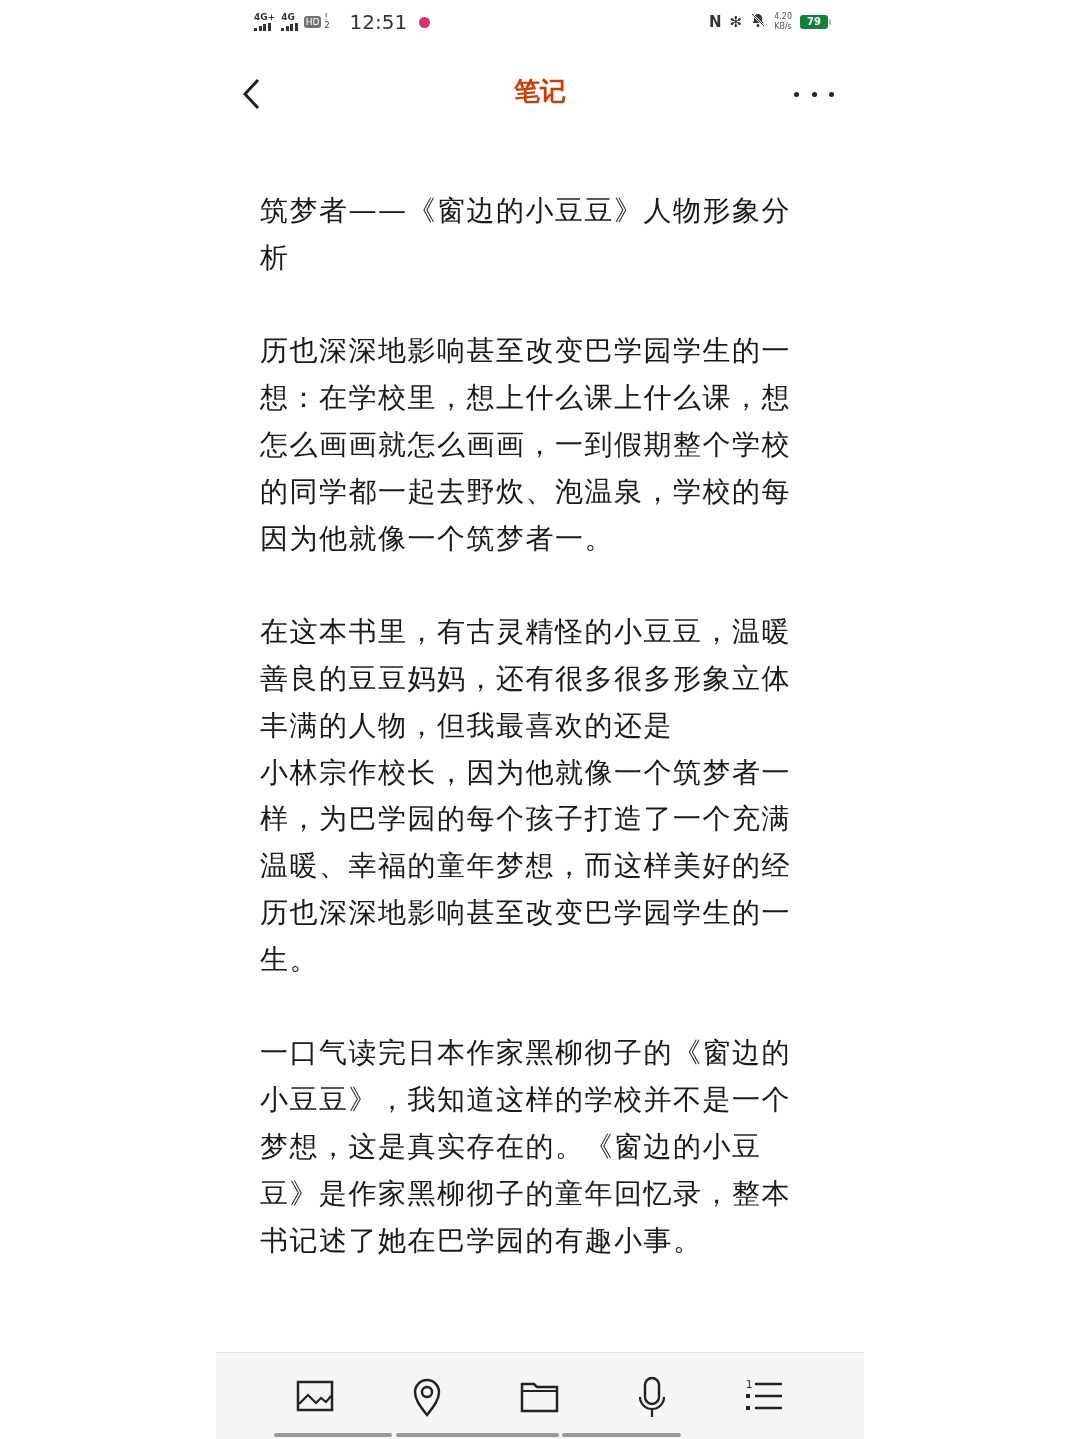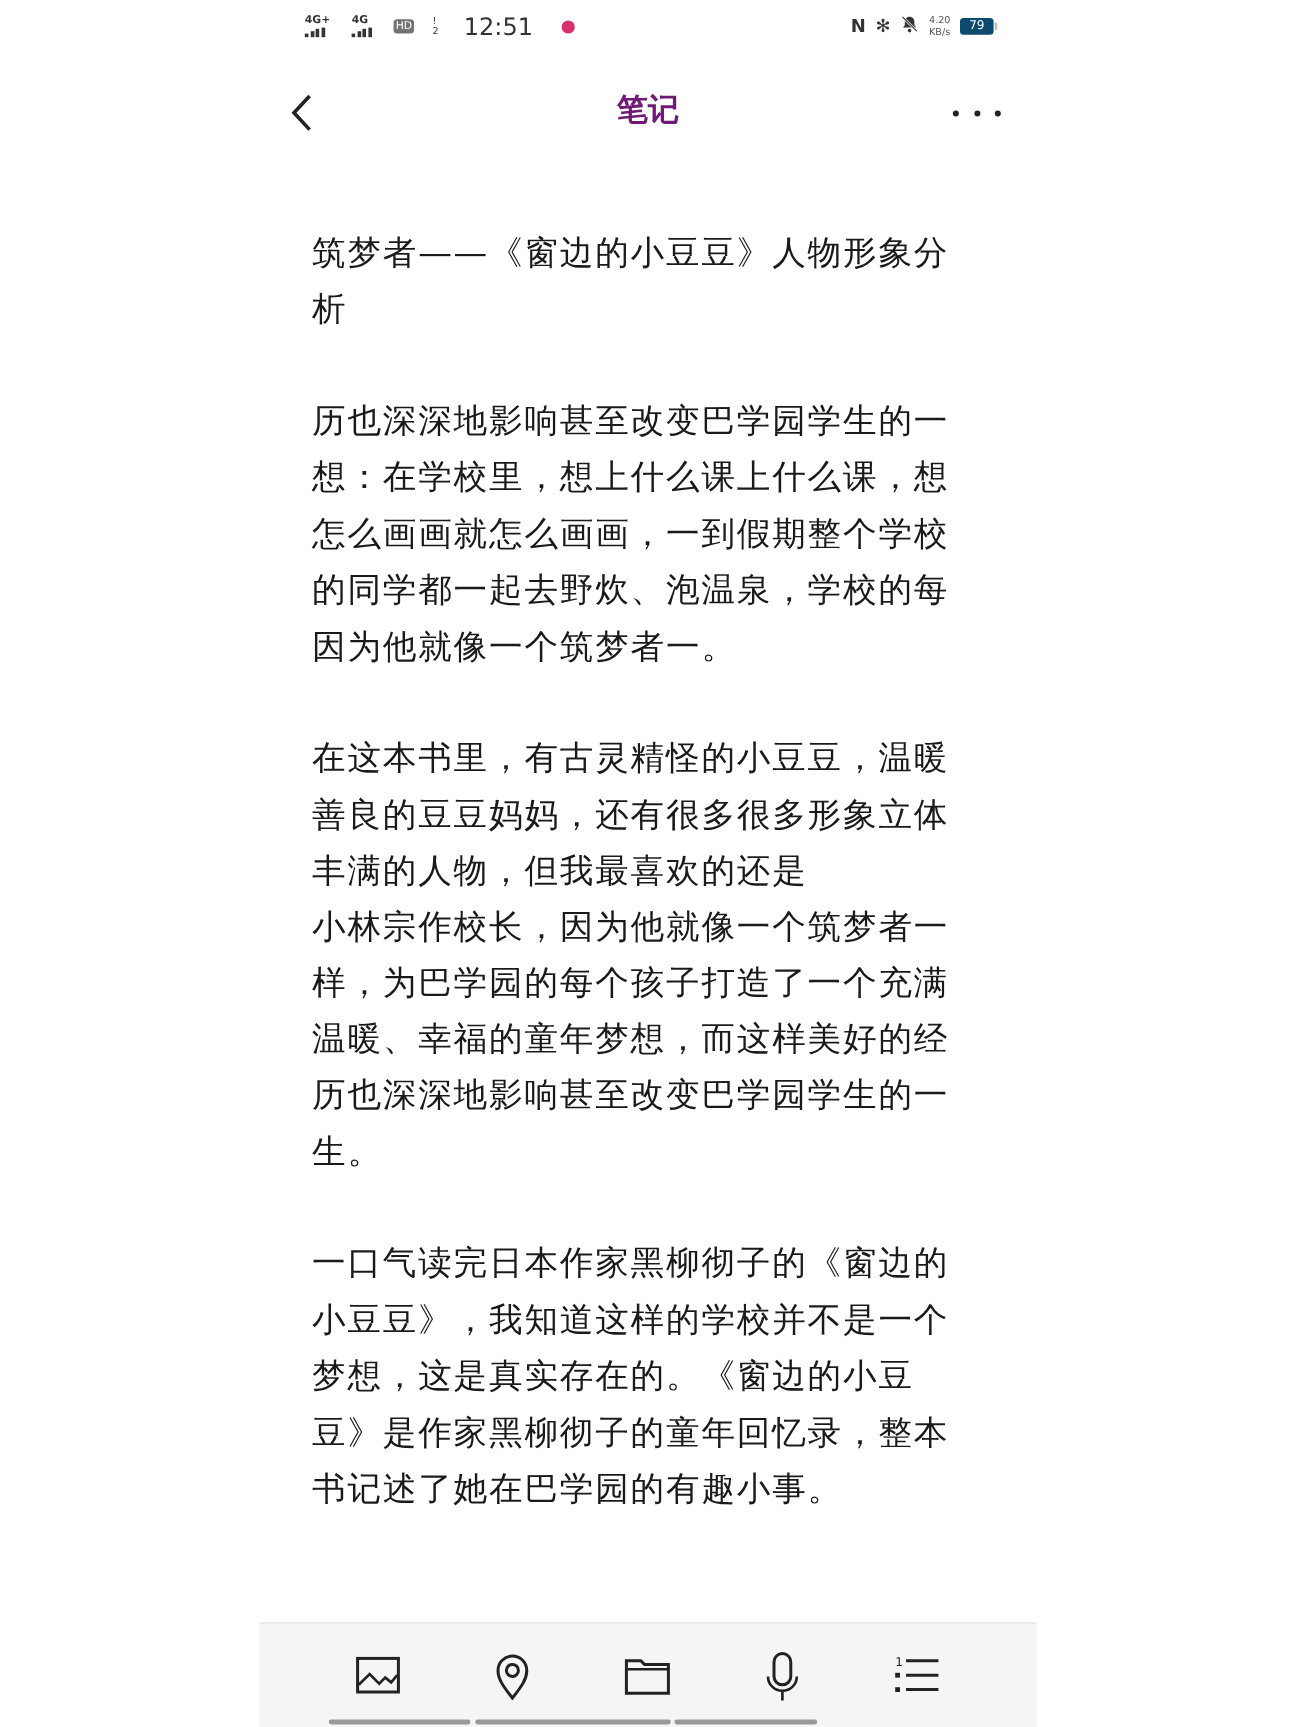--- a/index.html
+++ b/index.html
@@ -2,41 +2,41 @@
 <html><head>
 <meta charset="utf-8">
 <style>
   html, body { margin:0; padding:0; background:#ffffff; }
   body { width:1080px; height:1439px; position:relative; overflow:hidden;
          font-family:"DejaVu Sans","Liberation Sans",sans-serif; color:#111; }
   .phone { position:absolute; left:216px; top:0; width:648px; height:1439px; background:#fff; }
 
   
   .statusbar { position:absolute; left:0; top:0; width:648px; height:48px; }
-  .sb-left { position:absolute; left:38px; top:10px; display:flex; align-items:center; gap:18px; }
+  .sb-left { position:absolute; left:38px; top:10px; display:flex; align-items:center; gap:6px; }
   .sig { display:flex; flex-direction:column; align-items:flex-start; line-height:1; }
   .sig .lbl { font-size:9px; font-weight:bold; color:#333; }
   .bars { display:flex; align-items:flex-end; gap:1.5px; height:8px; margin-top:1px; }
   .bars i { display:block; width:3px; background:#333; }
   .hd { background:#737373; color:#fff; font-size:9px; font-weight:normal; border-radius:3px; padding:1px 2px; }
   .hd-sub { font-size:8px; color:#333; line-height:8px; display:flex; flex-direction:column; margin-left:-3px; }
-  .clock { font-size:20px; color:#333; margin-left:3px; }
+  .clock { font-size:20px; color:#333; margin-left:14px; }
   .notif-dot { width:11px; height:11px; border-radius:50%; background:#d6336c; margin-left:6px; }
   .sb-right { position:absolute; right:36px; top:12px; display:flex; align-items:center; gap:8px; }
   .sb-icon { font-size:15px; color:#333; font-weight:bold; }
   .speed { display:flex; flex-direction:column; font-size:8px; color:#555; line-height:10px; }
-  .battery { position:relative; width:28px; height:14px; background:#0c4a6e; border-radius:3px;
-             color:#fff; font-size:10px; font-weight:normal; text-align:center; line-height:14px; }
+  .battery { position:relative; width:28px; height:14px; background:#15803d; border-radius:3px;
+             color:#fff; font-size:10px; font-weight:bold; text-align:center; line-height:14px; }
   .battery::after { content:""; position:absolute; right:-3px; top:4px; width:2px; height:6px; background:#bbb; border-radius:0 1px 1px 0; }
 
   
   .header { position:absolute; left:0; top:60px; width:648px; height:68px; }
   .back-btn { position:absolute; left:22px; top:14px; width:36px; height:40px; cursor:pointer; }
   .title { position:absolute; left:0; right:0; top:14px; text-align:center; font-size:26px; font-weight:bold;
-           font-family:"DejaVu Serif","Liberation Serif",serif; color:#701a75; }
+           font-family:"DejaVu Serif","Liberation Serif",serif; color:#c2410c; }
   .more-btn { position:absolute; right:30px; top:28px; width:40px; height:12px; display:flex; justify-content:space-between; align-items:center; cursor:pointer; }
   .more-btn i { display:block; width:5px; height:5px; background:#222; border-radius:50%; }
 
   
   .content { position:absolute; left:44px; top:188px; width:560px;
              font-family:"DejaVu Serif","Liberation Serif",serif; font-size:28px; line-height:46.8px;
              color:#1a1a1a; letter-spacing:1.5px; }
   .content p { margin:0 0 46.8px 0; white-space:normal; word-break:break-all; }
   .content .line { display:block; }
 

